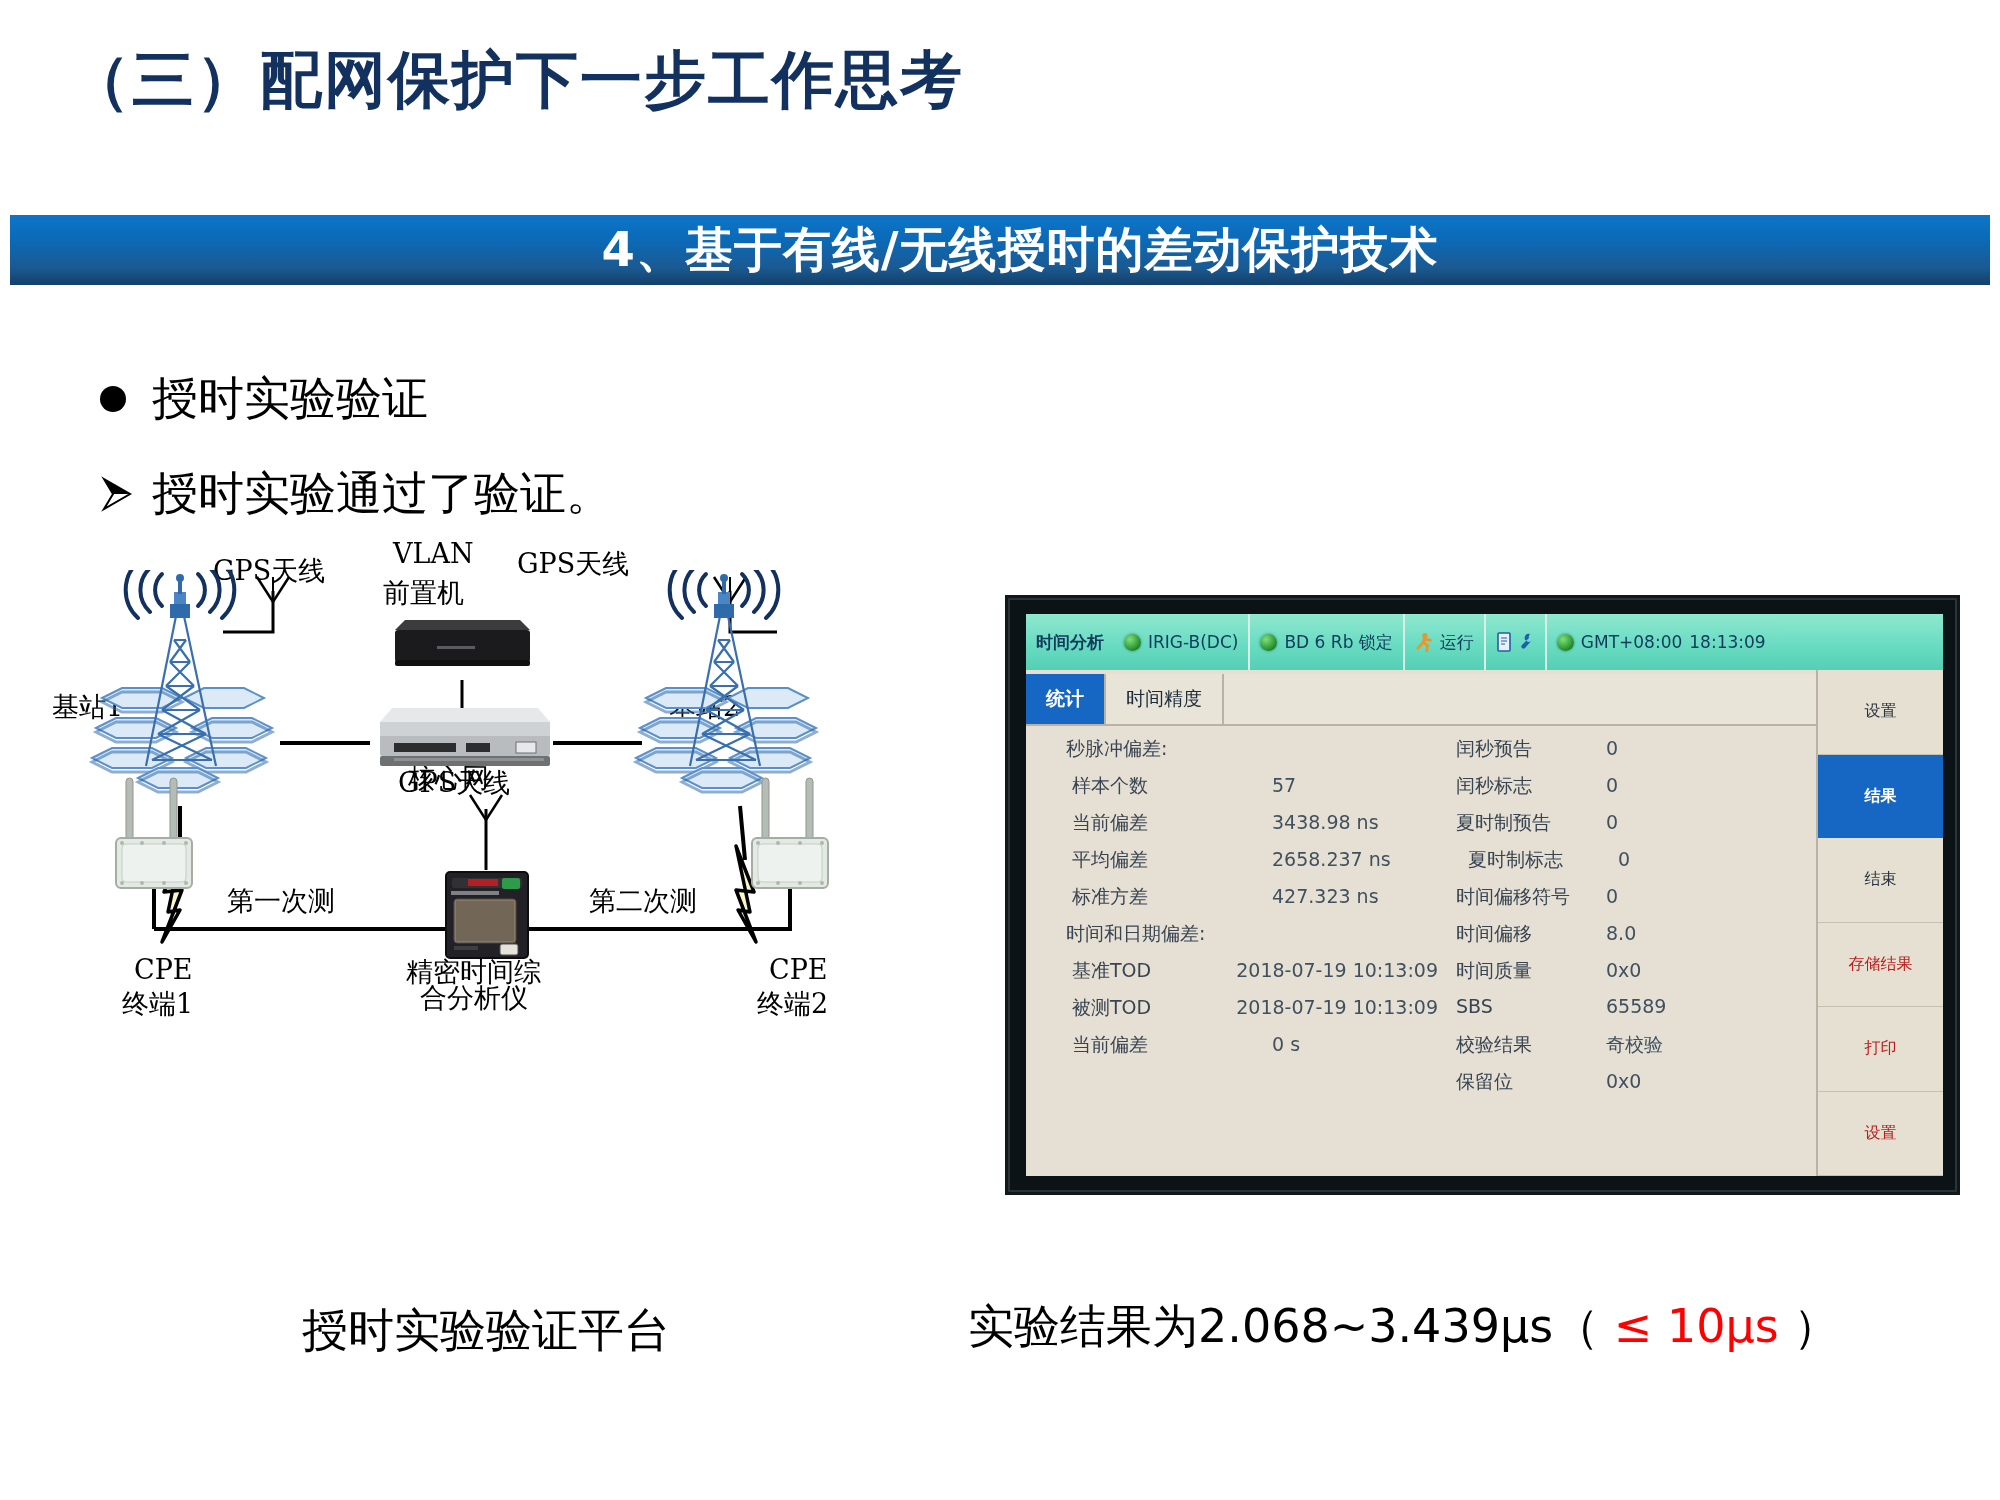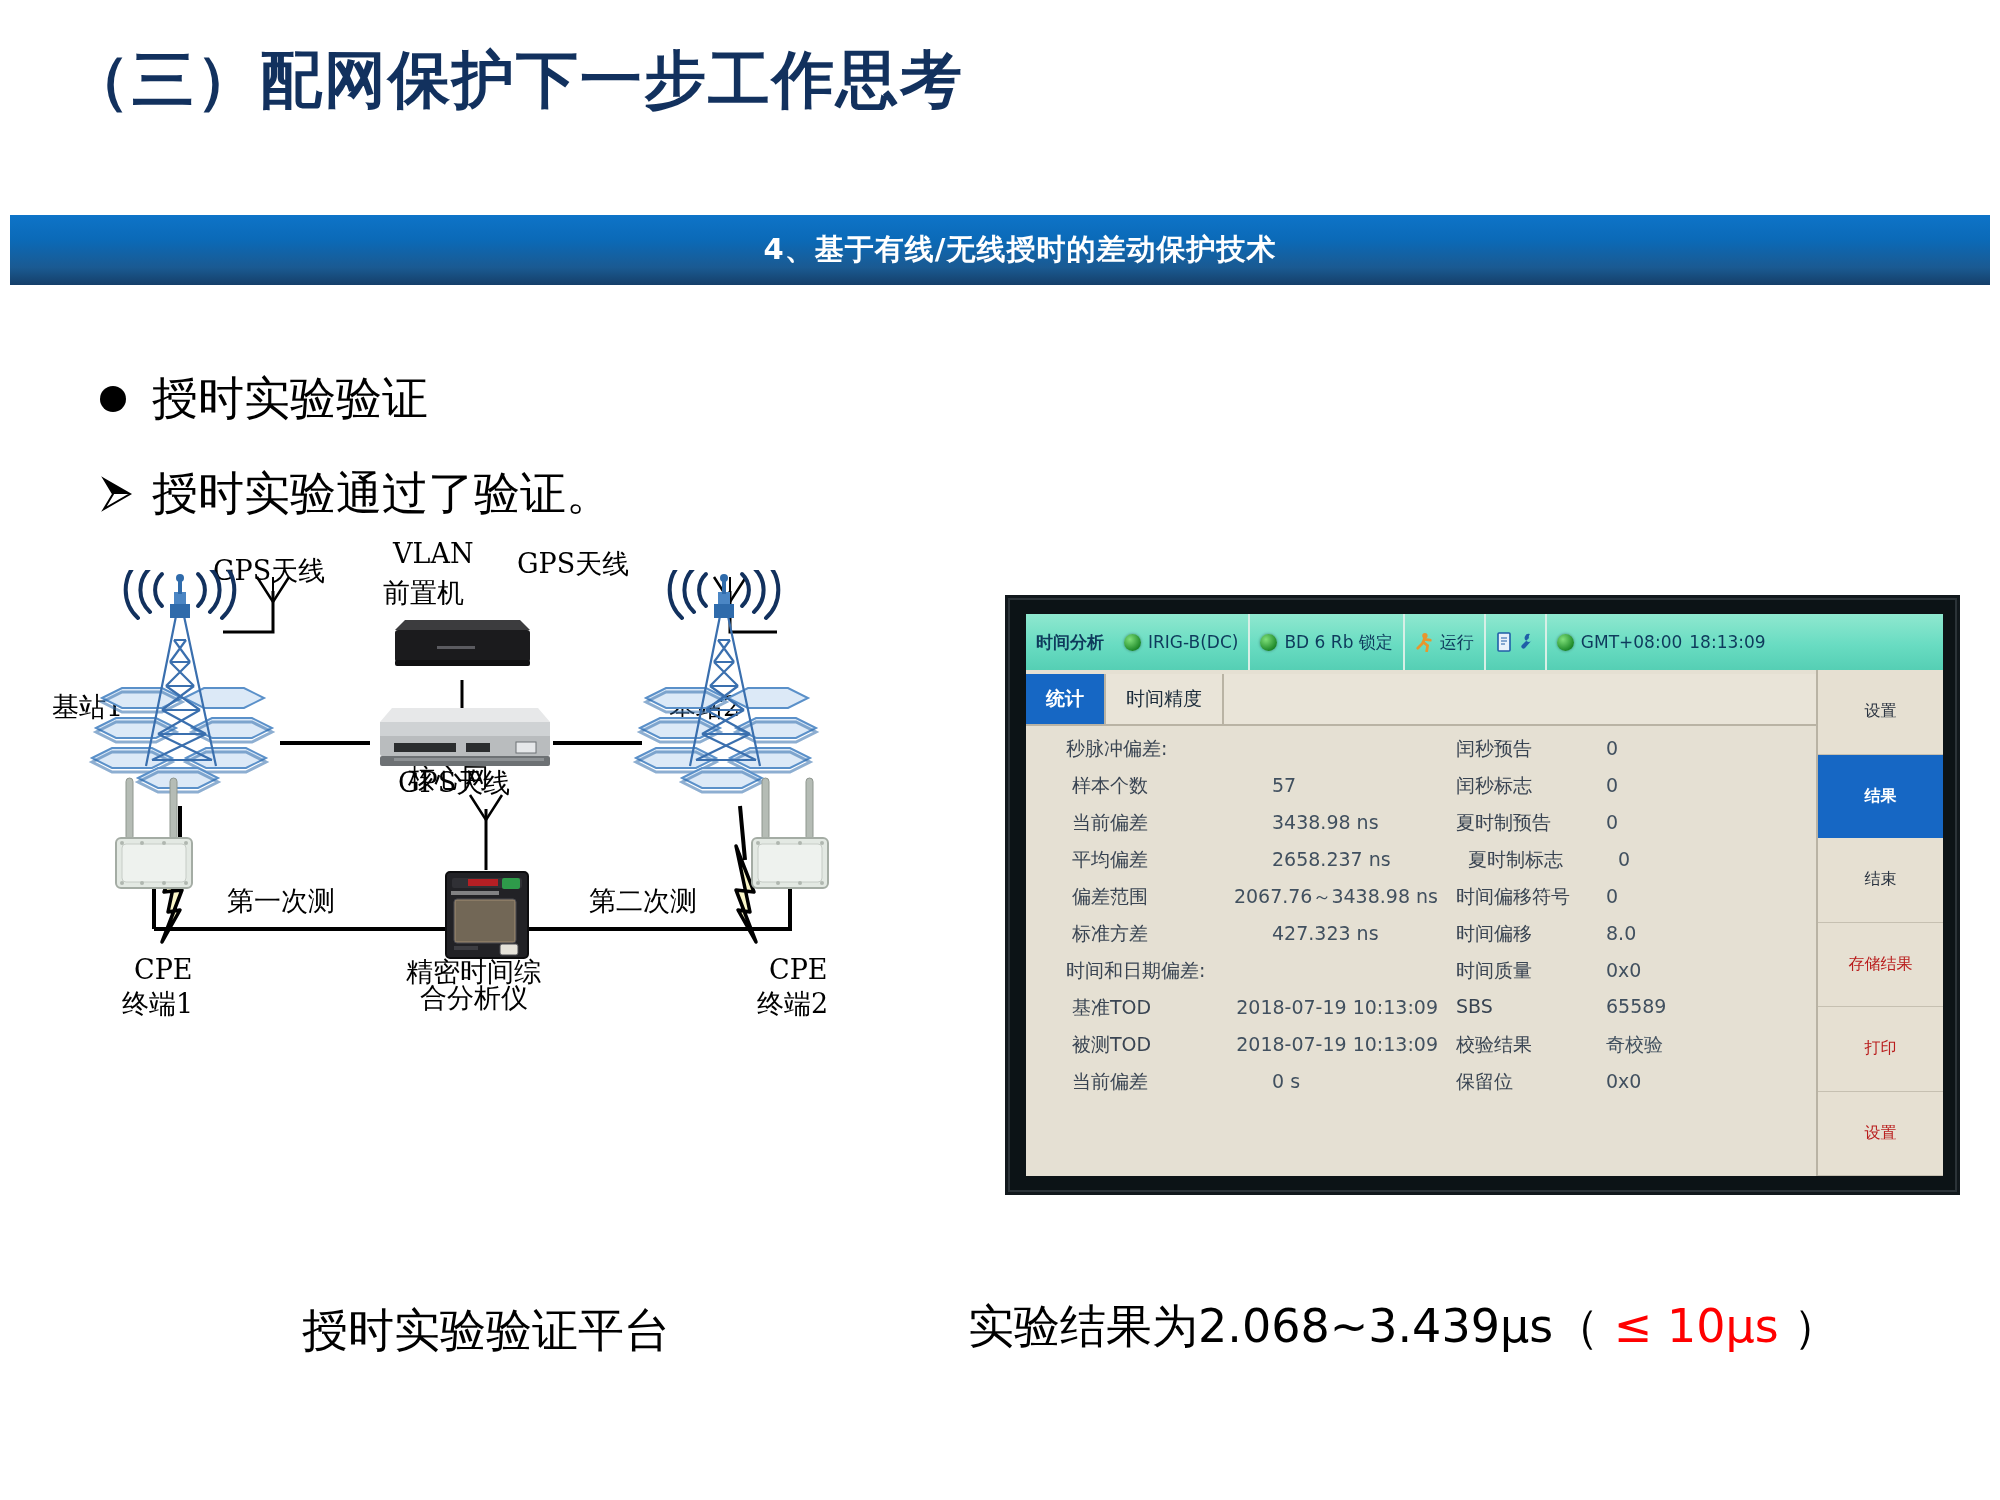--- a/index.html
+++ b/index.html
@@ -15,21 +15,21 @@
     letter-spacing:2px;white-space:nowrap;
     font-family:"DejaVu Sans","Liberation Sans",sans-serif;
   }
   
   #banner{
     position:absolute;left:10px;top:215px;width:1980px;height:70px;
     background:linear-gradient(180deg,#0e74c8 0%,#0b6ab8 35%,#1a5a92 75%,#153f69 100%);
     display:flex;align-items:center;justify-content:center;
   }
   #banner-text{
-    color:#ffffff;font-size:29px;font-weight:bold;letter-spacing:1px;
+    color:#ffffff;font-size:48px;font-weight:bold;letter-spacing:1px;
     white-space:nowrap;margin-left:40px;
   }
   
   .bullet-row{position:absolute;display:flex;align-items:center;}
   #bullet-1{left:100px;top:368px;}
   #bullet-2{left:100px;top:463px;}
   .bullet-mark{width:52px;font-size:40px;color:#000;display:flex;align-items:center;justify-content:flex-start;}
   .bullet-text{font-size:46px;color:#000;white-space:nowrap;}
   .dot-glyph{display:inline-block;width:26px;height:26px;border-radius:50%;background:#000;}
   .arrow-glyph{display:block;}
@@ -373,24 +373,20 @@
             </div>
             <div class="frow">
               <span class="fkey findent" style="width:200px;">当前偏差</span>
               <span class="fval">3438.98 ns</span>
             </div>
             <div class="frow">
               <span class="fkey findent" style="width:200px;">平均偏差</span>
               <span class="fval">2658.237 ns</span>
             </div>
             <div class="frow">
-              <span class="fkey findent" style="width:200px;">偏差范围</span>
-              <span class="fval">2067.76～3438.98 ns</span>
-            </div>
-            <div class="frow">
               <span class="fkey findent" style="width:200px;">标准方差</span>
               <span class="fval">427.323 ns</span>
             </div>
             <div class="frow">
               <span class="fkey fhead" style="width:200px;">时间和日期偏差:</span>
               <span class="fval"></span>
             </div>
             <div class="frow">
               <span class="fkey findent" style="width:200px;">基准TOD</span>
               <span class="fval">2018-07-19 10:13:09</span>

